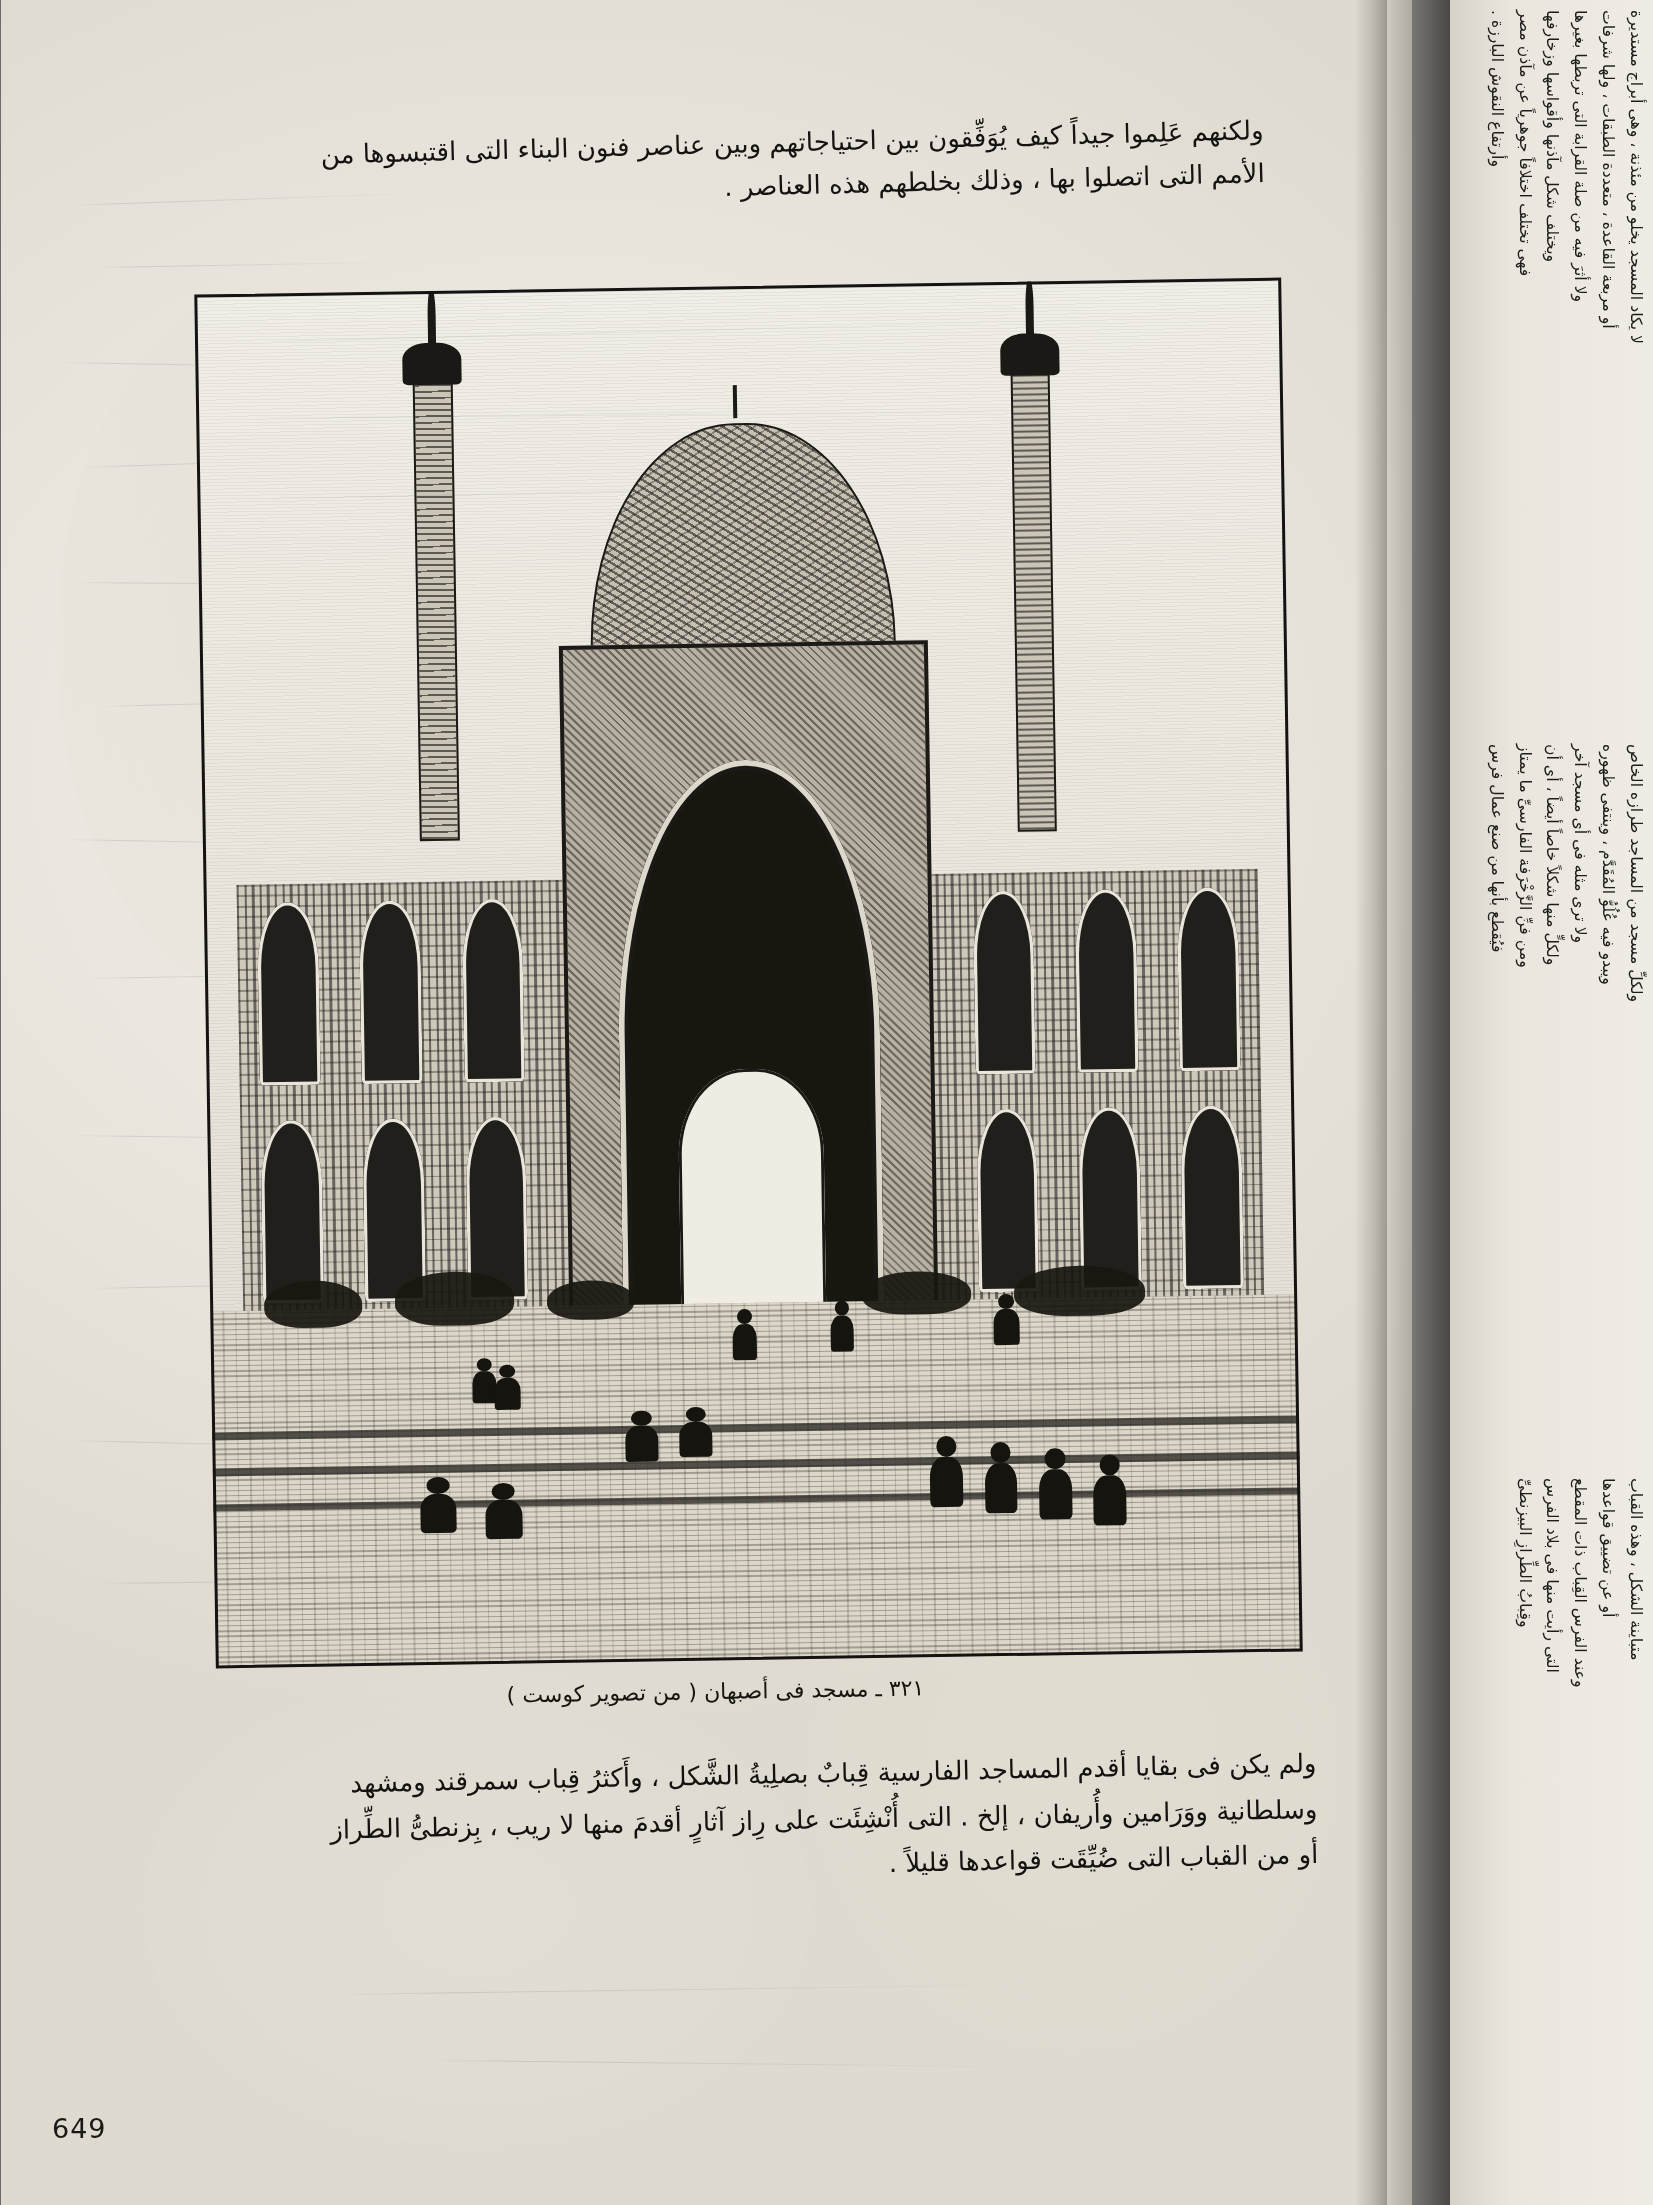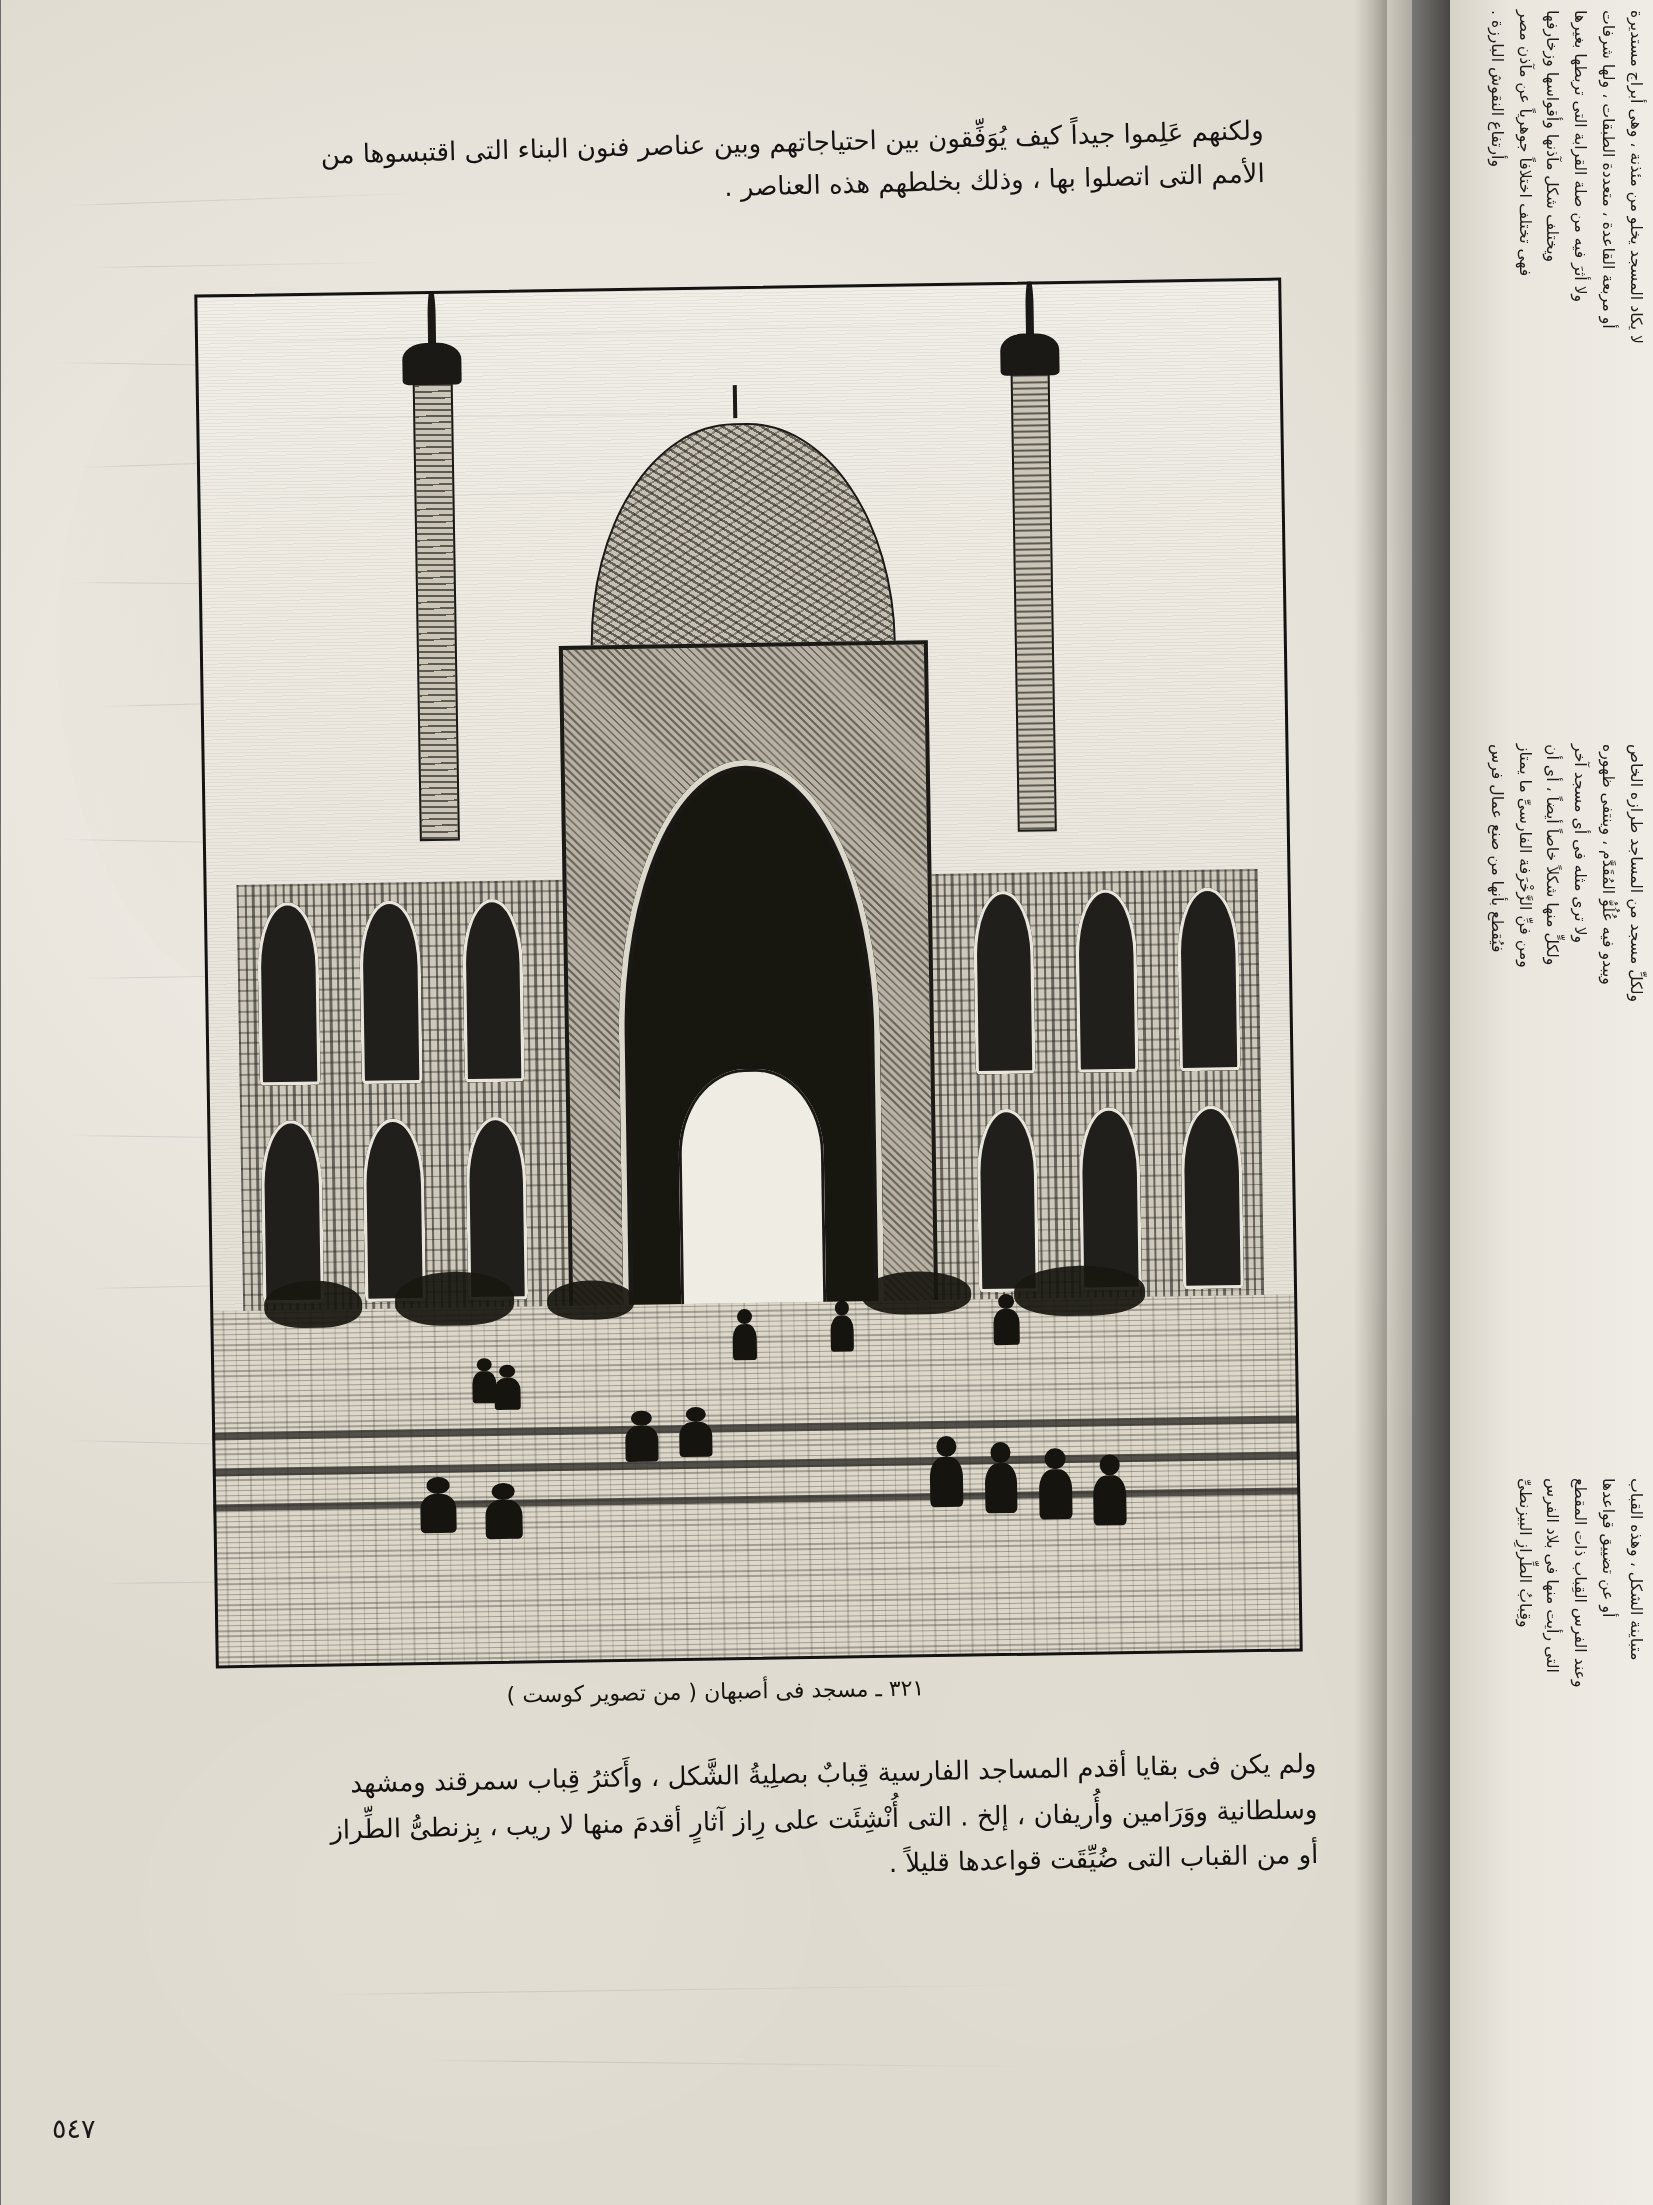--- a/index.html
+++ b/index.html
@@ -484,21 +484,21 @@
     </div>
 
     <div class="caption">٣٢١ ـ مسجد فى أصبهان ( من تصوير كوست )</div>
 
     <div class="text-bottom">
       <div>ولم يكن فى بقايا أقدم المساجد الفارسية قِبابٌ بصلِيةُ الشَّكل ، وأَكثرُ قِباب سمرقند ومشهد</div>
       <div>وسلطانية ووَرَامين وأُريفان ، إلخ . التى أُنْشِئَت على رِاز آثارٍ أقدمَ منها لا ريب ، بِزنطىُّ الطِّراز</div>
       <div>أو من القباب التى ضُيِّقَت قواعدها قليلاً .</div>
     </div>
 
-    <div class="folio">٥٤٧</div>
+    <div class="folio">649</div>
   </div>
 
   <div class="page-edge"></div>
   <div class="gutter"></div>
 
   <div class="facing-page">
     <div class="facing-col">
       <div class="facing-line" style="top:9.5px;   right:9.5px;">لا يكاد المسجد يخلو من مئذنة ، وهى أبراج مستديرة</div>
       <div class="facing-line" style="top:9.5px;   right:37px;">أو مربعة القاعدة ، متعددة الطبقات ، ولها شرفات</div>
       <div class="facing-line" style="top:9.5px;   right:65px;">ولا أثرَ فيه من صلة القرابة التى تربطها بغيرها</div>

